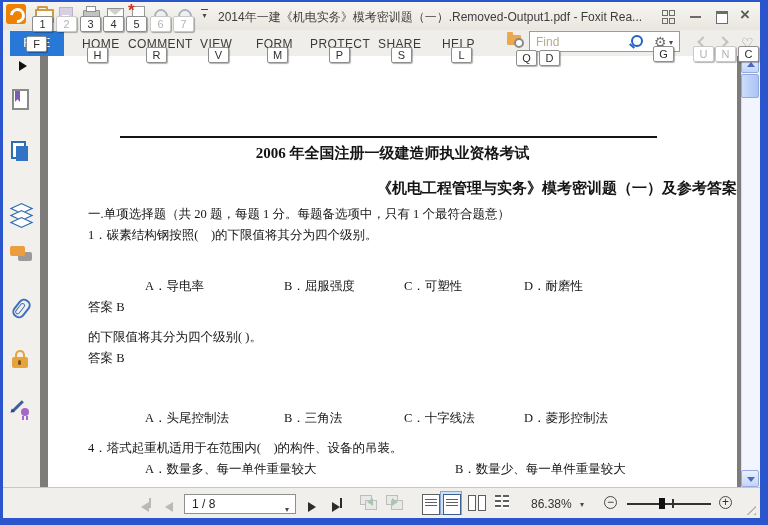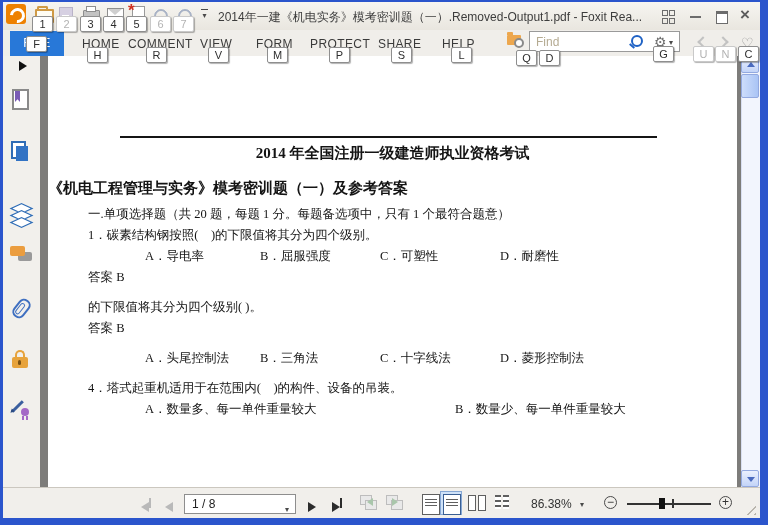--- a/index.html
+++ b/index.html
@@ -77,25 +77,25 @@
   .pen{position:absolute;width:3px;height:15px;background:#3b5f9f;transform:rotate(45deg);}
   .pen::after{content:'';position:absolute;left:-1px;bottom:-4px;border:2.5px solid transparent;border-top:4px solid #2a4a80;}
   .seal{position:absolute;width:8px;height:8px;background:#a468c6;border-radius:50%;}
   .seal::after{content:'';position:absolute;left:1px;bottom:-4px;width:2px;height:4px;background:#a468c6;box-shadow:4px 0 0 #a468c6;}
   
   .docarea{position:absolute;left:40px;top:56px;width:701px;height:431px;background:#7d7c7a;}
   .page{position:absolute;left:48px;top:56px;width:689px;height:431px;background:#fff;overflow:hidden;
         font-family:"Liberation Serif","DejaVu Serif",serif;color:#141414;}
   .rule{margin:80px 0 0 72px;width:537px;height:2px;background:#151515;}
   .t1{margin-top:6px;text-align:center;font-size:15px;font-weight:bold;}
-  .t2{margin-top:16px;text-align:left;font-size:15px;font-weight:bold;}
+  .t2{margin-top:16px;text-align:right;font-size:15px;font-weight:bold;}
   .dbody{margin-top:6px;padding-left:40px;font-size:12.5px;line-height:21px;}
   .opts{padding-left:57px;white-space:nowrap;}
   .opts span{display:inline-block;}
-  .o1{width:115px;} .o2{width:120px;} .o3{width:120px;}
+  .o1{width:115px;margin-top:30px;} .o2{width:120px;margin-left:24px;} .o3{width:120px;}
   .ow{width:310px;}
   .gap{height:9px;}
   
   .sbar{position:absolute;left:741px;top:56px;width:18px;height:431px;background:#f2f5fd;border-left:1px solid #d9dff1;}
   .sb-btn{position:absolute;left:741px;width:18px;height:17px;background:linear-gradient(#eaf0fe,#c3d4f8);
           border:1px solid #93a9e0;border-radius:2px;box-sizing:border-box;}
   .sb-thumb{position:absolute;left:741px;top:74px;width:18px;height:24px;background:linear-gradient(90deg,#cdddfb,#aac4f5);
           border:1px solid #93a9e0;border-radius:2px;box-sizing:border-box;}
   .tri-up{position:absolute;left:5px;top:5px;width:0;height:0;border-left:4px solid transparent;border-right:4px solid transparent;border-bottom:5px solid #4a6abf;}
   .tri-dn{position:absolute;left:5px;top:6px;width:0;height:0;border-left:4px solid transparent;border-right:4px solid transparent;border-top:5px solid #4a6abf;}
@@ -208,21 +208,21 @@
       <div class="lock" style="left:2px;top:8px;"></div>
     </div>
   <div class="sb-ic" style="top:398px;">
       <div class="pen" style="left:6px;top:1px;"></div>
       <div class="seal" style="left:11px;top:10px;"></div>
     </div>
 
   <div class="docarea"></div>
   <div class="page">
     <div class="rule"></div>
-    <div class="t1">2014 年全国注册一级建造师执业资格考试</div>
+    <div class="t1">2006 年全国注册一级建造师执业资格考试</div>
     <div class="t2">《机电工程管理与实务》模考密训题（一）及参考答案</div>
     <div class="dbody">
       <div>一.单项选择题（共 20 题，每题 1 分。每题备选项中，只有 1 个最符合题意）</div>
       <div>1．碳素结构钢按照(　)的下限值将其分为四个级别。</div>
       <div class="opts">
         <span class="o1">A．导电率</span><span class="o2">B．屈服强度</span><span class="o3">C．可塑性</span><span>D．耐磨性</span>
       </div>
       <div>答案 B</div>
       <div class="gap"></div>
       <div>的下限值将其分为四个级别( )。</div>

